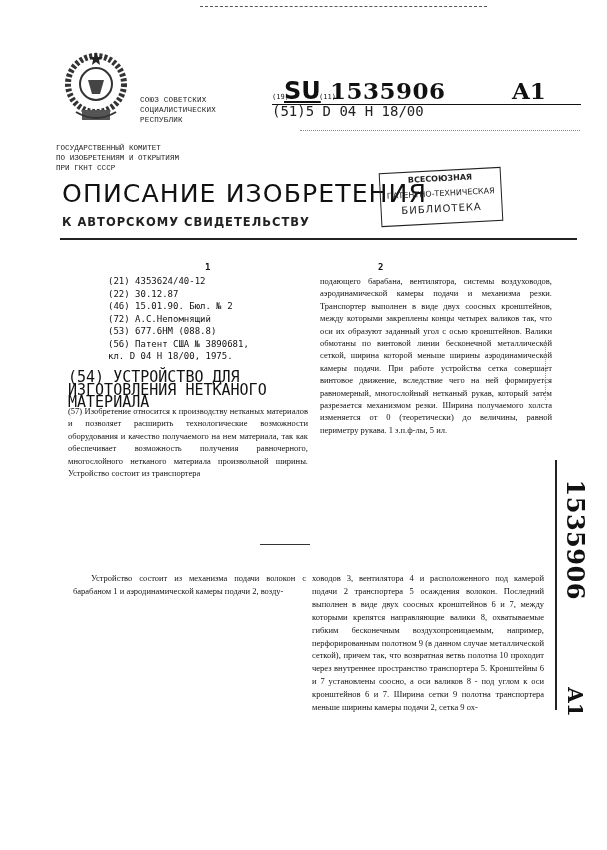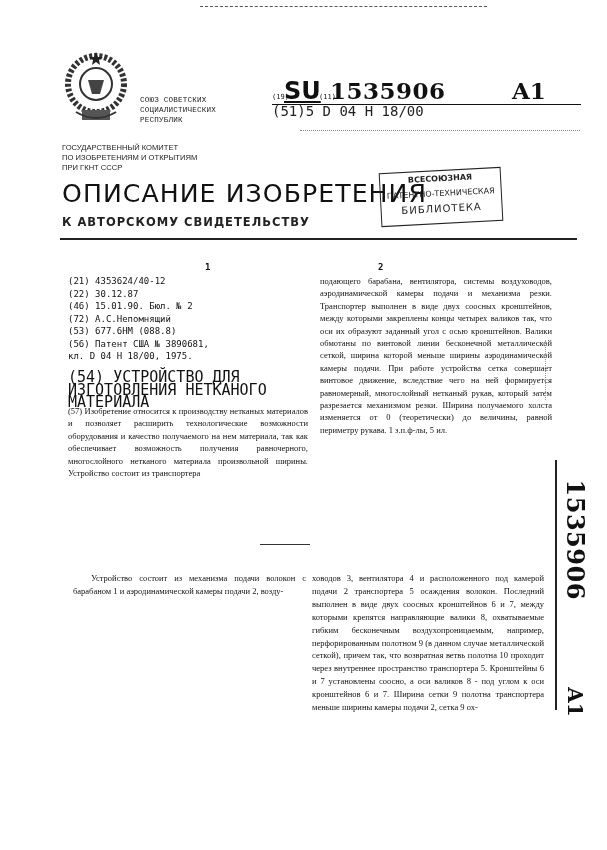--- a/index.html
+++ b/index.html
@@ -9,31 +9,31 @@
   .emblem { left: 62px; top: 50px; width: 68px; height: 78px; }
   .union { left: 140px; top: 68px; font-family: Liberation Mono, monospace; font-size: 7.6px; line-height: 10px; letter-spacing: 0.2px; color: #222; margin-top: 27px; }
   .pubnum { left: 272px; top: 78px; width: 309px; height: 26px; border-bottom: 1.5px solid #111; }
   .pubnum .c19 { position: absolute; left: 0; top: 15px; font-size: 7px; }
   .pubnum .su { position: absolute; left: 12px; top: -1px; font-family: "DejaVu Sans", sans-serif; font-weight: bold; font-size: 24px; text-decoration: underline; text-align: right; }
   .pubnum .c11 { position: absolute; left: 47px; top: 15px; font-size: 7px; }
   .pubnum .num { position: absolute; left: 58px; top: -1px; font-family: "DejaVu Serif", serif; font-weight: bold; font-size: 23px; letter-spacing: 0.5px; }
   .pubnum .kind { position: absolute; left: 240px; top: -1px; font-family: "DejaVu Serif", serif; font-weight: bold; font-size: 23px; }
   .ipc { left: 272px; top: 103px; font-size: 14px; color: #222; }
   .ipc-line { left: 300px; top: 130px; width: 280px; border-top: 1px dotted #888; }
-  .committee { left: 62px; top: 143px; font-family: Liberation Sans, sans-serif; font-size: 7.6px; line-height: 10px; color: #222; }
+  .committee { left: 56px; top: 143px; font-family: Liberation Mono, monospace; font-size: 7.6px; line-height: 10px; color: #222; }
   .doctitle { left: 62px; top: 180px; font-family: "DejaVu Sans", sans-serif; font-size: 24px; letter-spacing: 1px; transform: scaleX(1.05); transform-origin: left; color: #111; }
   .docsub { left: 62px; top: 215px; font-family: "DejaVu Sans", sans-serif; font-weight: bold; font-size: 11.5px; letter-spacing: 1px; color: #222; text-align: right; }
   .stamp { left: 380px; top: 170px; width: 120px; height: 52px; border: 1.5px solid #222; transform: rotate(-3deg); text-align: center; font-family: "DejaVu Sans", sans-serif; font-size: 8px; line-height: 15px; color: #222; }
   .stamp .s1 { font-weight: bold; }
   .stamp .s3 { font-size: 10px; letter-spacing: 1px; }
   .rule { left: 60px; top: 238px; width: 517px; height: 2px; background: #222; }
   .col1num { left: 205px; top: 262px; font-size: 9px; font-weight: bold; }
   .col2num { left: 378px; top: 262px; font-size: 9px; font-weight: bold; }
   .biblio { left: 68px; top: 275px; font-size: 9px; line-height: 12.5px; }
-  .biblio div { white-space: nowrap; }
+  .biblio div { white-space: nowrap; margin-left: 40px; }
   .title54 { left: 68px; top: 371px; font-size: 15px; line-height: 12.5px; width: 240px; }
   .abstract { left: 68px; top: 405px; font-size: 8.5px; line-height: 12.4px; width: 240px; text-align: justify; }
   .abstract2 { left: 320px; top: 275px; font-size: 8.5px; line-height: 12.4px; width: 232px; text-align: justify; }
   .sep { left: 260px; top: 544px; width: 50px; border-top: 1px solid #333; }
   .body1 { left: 73px; top: 572px; font-size: 8.5px; line-height: 12.9px; width: 233px; text-align: justify; }
   .body2 { left: 312px; top: 572px; font-size: 8.5px; line-height: 12.9px; width: 232px; text-align: justify; }
   .body1 p, .body2 p, .abstract p, .abstract2 p { margin: 0; font-family: Liberation Serif, serif; }
   .indent { text-indent: 18px; }
   .margin-num { left: 560px; top: 470px; width: 30px; height: 230px; }
   .margin-num .vnum { position: absolute; left: -80px; top: 90px; width: 190px; transform: rotate(90deg); font-family: "DejaVu Serif", serif; font-weight: bold; font-size: 24px; letter-spacing: 0.5px; white-space: nowrap; }

